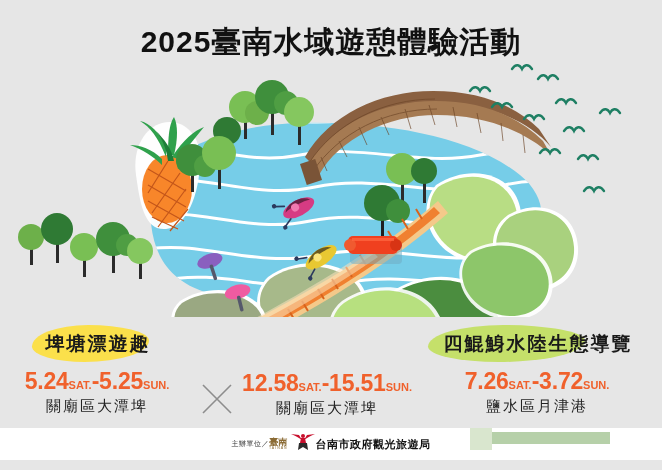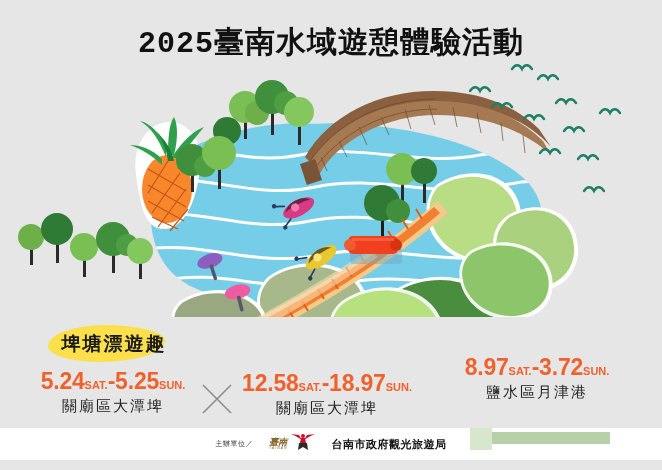--- a/index.html
+++ b/index.html
@@ -7,21 +7,21 @@
     width:662px;height:470px;
     background:#e6e6e6;
     font-family:"Liberation Sans","DejaVu Sans",sans-serif;
     overflow:hidden;position:relative;
   }
   .poster{position:absolute;inset:0;width:662px;height:470px;overflow:hidden;background:#e6e6e6;}
 
   
   .title{
     position:absolute;left:0;top:22px;width:662px;text-align:center;
-    font-family:Liberation Mono, monospace;
+    font-family:Liberation Sans, sans-serif;
     font-weight:bold;font-size:30px;letter-spacing:1px;color:#111111;
     z-index:40;white-space:nowrap;
   }
 
   
   .illus{position:absolute;left:0;top:55px;width:662px;height:260px;z-index:10;}
   .illus svg{display:block;}
 
   
   .events{position:absolute;left:0;top:326px;width:662px;height:98px;z-index:30;}
@@ -49,21 +49,21 @@
   .xmark{
     position:absolute;left:200px;top:382px;width:34px;height:34px;z-index:31;
   }
   .xmark svg{display:block;}
 
   
   .footer{
     position:absolute;left:0;top:428px;width:662px;height:32px;background:#ffffff;z-index:30;
     display:flex;align-items:center;justify-content:center;
   }
-  .footer-inner{display:flex;align-items:center;gap:16px;}
+  .footer-inner{display:flex;align-items:center;gap:0;}
   .org-label{
     font-family:"DejaVu Sans","Liberation Sans",sans-serif;
     font-size:7px;color:#333;letter-spacing:0.5px;white-space:nowrap;
   }
   .brand-mark{display:flex;align-items:center;gap:2px;}
   .brand-cn{
     font-family:"DejaVu Serif","Liberation Serif",serif;
     font-size:9px;font-weight:bold;color:#8a6a33;line-height:1;white-space:nowrap;
   }
   .brand-en{
@@ -307,64 +307,65 @@
         <path d="M540 98 C 544 92, 548 94, 550 98 C 552 94, 556 92, 560 98"></path>
         <path d="M578 104 C 582 98, 586 100, 588 104 C 590 100, 594 98, 598 104"></path>
         <path d="M600 58 C 604 52, 608 54, 610 58 C 612 54, 616 52, 620 58"></path>
         <path d="M584 136 C 588 130, 592 132, 594 136 C 596 132, 600 130, 604 136"></path>
       </g>
     </svg>
   </div>
 
   <div class="events">
 
-    <div class="evt" style="left:18px;top:2px;width:190px;">
+    <div class="evt" style="left:2px;top:2px;width:190px;">
       <div class="evt-head">
         <span class="blob" style="left:-2px;top:-3px;right:12px;bottom:-2px;background:#fbe04b;"></span>
         <span>埤塘漂遊趣</span>
       </div>
       <div class="evt-date">
         <span>5.24</span><span class="dow">SAT.</span><span>-</span><span>5.25</span><span class="dow">SUN.</span>
       </div>
       <div class="evt-place">關廟區大潭埤</div>
     </div>
 
     <div class="evt" style="left:232px;top:2px;width:190px;">
       <div class="evt-head" style="height:24px;">
         <span></span>
       </div>
       <div class="evt-date">
-        <span>12.58</span><span class="dow">SAT.</span><span>-</span><span>18.97</span><span class="dow">SUN.</span>
+        <span>12.58</span><span class="dow">SAT.</span><span>-</span><span>15.51</span><span class="dow">SUN.</span>
       </div>
       <div class="evt-place">關廟區大潭埤</div>
     </div>
 
     <div class="evt" style="left:424px;top:2px;width:226px;">
       <div class="evt-head">
         <span class="blob" style="left:-4px;top:-3px;right:58px;bottom:-2px;background:#c5e06a;"></span>
+        <span>四鯤鯓水陸生態導覽</span>
       </div>
       <div class="evt-date">
-        <span>8.97</span><span class="dow">SAT.</span><span>-</span><span>3.72</span><span class="dow">SUN.</span>
+        <span>7.26</span><span class="dow">SAT.</span><span>-</span><span>3.72</span><span class="dow">SUN.</span>
       </div>
       <div class="evt-place">鹽水區月津港</div>
     </div>
   </div>
 
   <div class="xmark">
     <svg width="34" height="34" viewBox="0 0 34 34" xmlns="http://www.w3.org/2000/svg">
       <path d="M3 3 L31 31 M31 3 L3 31" stroke="#8d8d8d" stroke-width="1.6" fill="none"></path>
     </svg>
   </div>
 
   <div class="greenbar2"></div>
   <div class="footer">
     <div class="footer-inner">
       <span class="org-label">主辦單位／</span>
       <span class="brand-mark">
-        <span style="display:flex;flex-direction:column;align-items:center;font-style:italic;">
+        <span style="display:flex;flex-direction:column;align-items:center;">
           <span class="brand-cn">臺南</span>
           <span class="brand-en">TAINAN</span>
         </span>
         <span style="display:inline-block;">
           <svg width="26" height="22" viewBox="0 0 26 22" xmlns="http://www.w3.org/2000/svg">
             <path d="M1 3 C 6 5, 9 7, 12 9 L 9 4 Z" fill="#c8102e"></path>
             <path d="M25 3 C 20 5, 17 7, 14 9 L 17 4 Z" fill="#c8102e"></path>
             <path d="M11 7 L15 7 L16 12 L10 12 Z" fill="#c8102e"></path>
             <path d="M9 12 L17 12 L18 19 L13 16 L8 19 Z" fill="#2b2b2b"></path>
             <circle cx="13" cy="5" r="2" fill="#c8102e"></circle>

